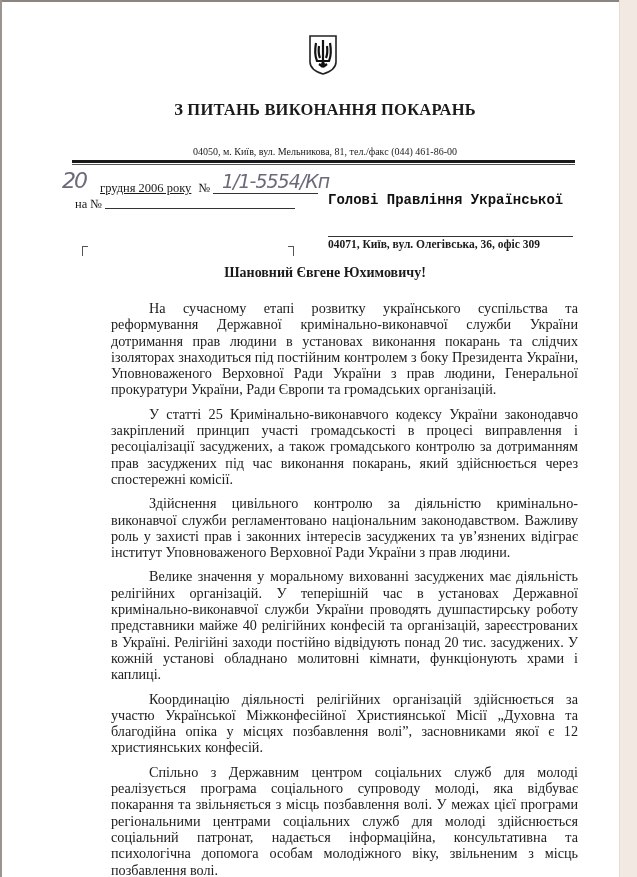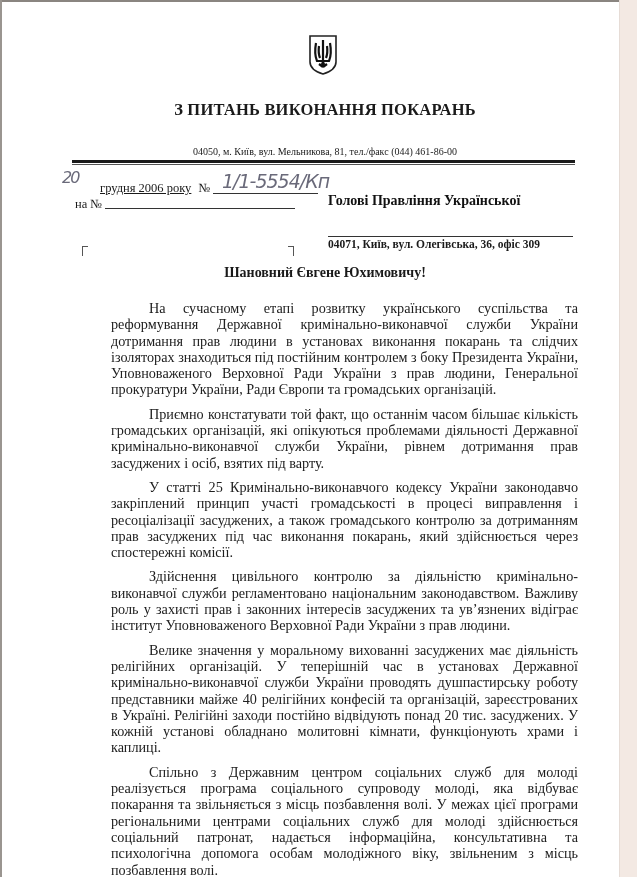--- a/index.html
+++ b/index.html
@@ -11,33 +11,33 @@
   .scan-right { position: absolute; left: 619px; top: 0; width: 18px; height: 877px; background: #f3e9e3; border-left: 1px solid #e6dcd6; }
 
   .emblem { position: absolute; left: 308px; top: 34px; width: 30px; height: 42px; }
 
   .dept { position: absolute; left: 100px; top: 100px; width: 450px; text-align: center; font-weight: bold; font-size: 16.5px; line-height: 19px; letter-spacing: 0.2px; }
   .addr { position: absolute; left: 100px; top: 146px; width: 450px; text-align: center; font-size: 10px; }
   .rule-thick { position: absolute; left: 72px; top: 160px; width: 503px; height: 3px; background: #1a1a1a; }
   .rule-thin { position: absolute; left: 72px; top: 164px; width: 503px; height: 1px; background: #555; }
 
   .hw { position: absolute; font-family: "DejaVu Sans", sans-serif; font-style: italic; color: #6a6a7a; font-weight: normal; }
-  .hw-day { left: 62px; top: 168px; font-size: 16px; letter-spacing: -2px; }
+  .hw-day { left: 62px; top: 168px; font-size: 22px; letter-spacing: -2px; }
   .date-line { position: absolute; left: 100px; top: 181px; font-size: 12.5px; }
   .date-line .u { text-decoration: underline; }
   .hw-num { left: 222px; top: 170px; font-size: 19px; letter-spacing: -1px; }
   .on-no { position: absolute; left: 75px; top: 197px; font-size: 12.5px; }
   .on-no-line { position: absolute; left: 105px; top: 208px; width: 190px; height: 1px; background: #333; }
   .underline-num { position: absolute; left: 213px; top: 193px; width: 105px; height: 1px; background: #333; }
 
   .corner { position: absolute; top: 246px; width: 6px; height: 10px; border-top: 1px solid #555; }
   .corner.l { left: 82px; border-left: 1px solid #555; }
   .corner.r { left: 288px; border-right: 1px solid #555; }
 
-  .recipient { position: absolute; left: 328px; top: 192px; font-family: Liberation Serif, serif; font-weight: bold; font-size: 14px; line-height: 17.5px; color: #111; }
+  .recipient { position: absolute; left: 328px; top: 192px; font-family: Liberation Mono, monospace; font-weight: bold; font-size: 14px; line-height: 17.5px; color: #111; }
   .recipient-line { position: absolute; left: 328px; top: 236px; width: 245px; height: 1px; background: #333; }
   .recipient-addr { position: absolute; left: 328px; top: 238px; font-weight: bold; font-size: 11.5px; }
 
   .greeting { position: absolute; left: 100px; top: 265px; width: 450px; text-align: center; font-weight: bold; font-size: 14px; }
 
   .body { position: absolute; left: 103px; top: 292px; width: 483px; font-size: 14.2px; line-height: 16.3px; text-align: justify; color: #202020; }
   .body p { text-indent: 38px; margin: 8px; }
 </style>
 </head>
 <body>
@@ -75,18 +75,18 @@
 <div class="recipient">
   <div>Голові Правління Української</div>
 </div>
 <div class="recipient-line"></div>
 <div class="recipient-addr">04071, Київ, вул. Олегівська, 36, офіс 309</div>
 
 <div class="greeting">Шановний Євгене Юхимовичу!</div>
 
 <div class="body">
   <p>На сучасному етапі розвитку українського суспільства та реформування Державної кримінально-виконавчої служби України дотримання прав людини в установах виконання покарань та слідчих ізоляторах знаходиться під постійним контролем з боку Президента України, Уповноваженого Верховної Ради України з прав людини, Генеральної прокуратури України, Ради Європи та громадських організацій.</p>
-  <p>Приємно констатувати той факт, що останнім часом більшає кількість громадських організацій, які опікуються проблемами діяльності Державної кримінально-виконавчої служби України, рівнем дотримання прав засуджених і осіб, взятих під варту.</p>
   <p>У статті 25 Кримінально-виконавчого кодексу України законодавчо закріплений принцип участі громадськості в процесі виправлення і ресоціалізації засуджених, а також громадського контролю за дотриманням прав засуджених під час виконання покарань, який здійснюється через спостережні комісії.</p>
   <p>Здійснення цивільного контролю за діяльністю кримінально-виконавчої служби регламентовано національним законодавством. Важливу роль у захисті прав і законних інтересів засуджених та ув’язнених відіграє інститут Уповноваженого Верховної Ради України з прав людини.</p>
   <p>Велике значення у моральному вихованні засуджених має діяльність релігійних організацій. У теперішній час в установах Державної кримінально-виконавчої служби України проводять душпастирську роботу представники майже 40 релігійних конфесій та організацій, зареєстрованих в  Україні. Релігійні заходи постійно відвідують понад 20 тис. засуджених. У кожній установі обладнано молитовні кімнати, функціонують храми і каплиці.</p>
+  <p>Координацію діяльності релігійних організацій здійснюється за участю Української Міжконфесійної Християнської Місії „Духовна та благодійна опіка у місцях позбавлення волі”, засновниками якої є 12 християнських конфесій.</p>
   <p>Спільно з Державним центром соціальних служб для молоді реалізується програма соціального супроводу молоді, яка відбуває покарання та звільняється з місць позбавлення волі. У межах цієї програми регіональними центрами соціальних служб для молоді здійснюється соціальний патронат, надається інформаційна, консультативна та психологічна допомога особам молодіжного віку, звільненим з місць позбавлення волі.</p>
 </div>
 
 </body></html>

